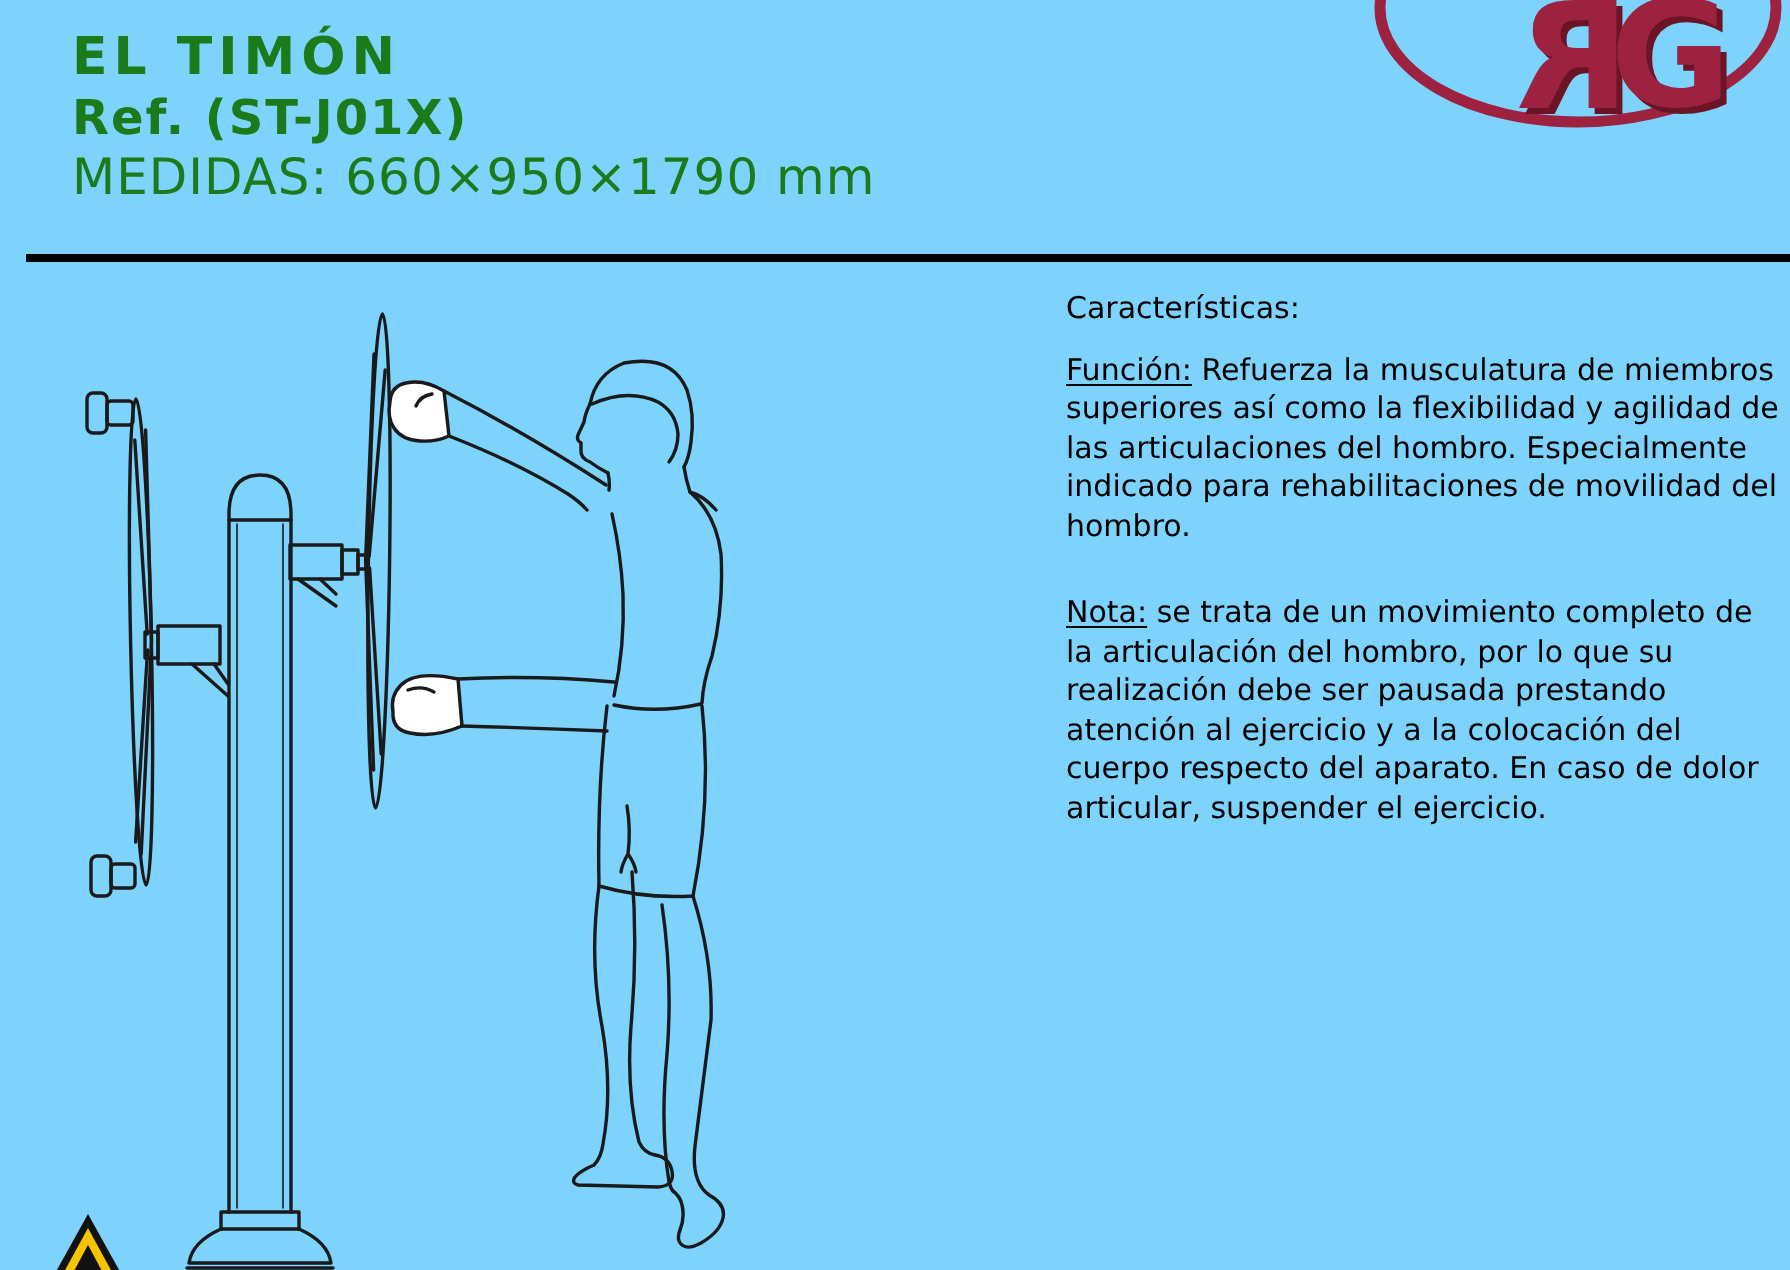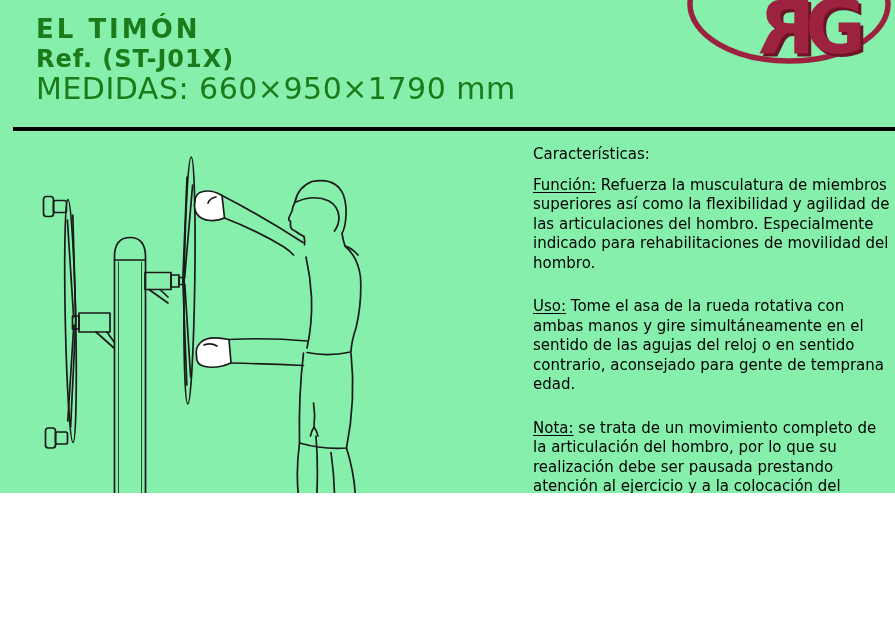--- a/index.html
+++ b/index.html
@@ -1,25 +1,25 @@
 <!DOCTYPE html>
 <html><head>
 <meta charset="utf-8">
 <style>
   * { margin:0; padding:0; box-sizing:border-box; }
   html,body { background:#ffffff; }
   .page {
-    position:relative; width:895px; height:493px; background:#86efac;
+    position:relative; width:895px; height:635px; background:#7dd3fc;
     font-family:"DejaVu Sans", sans-serif; color:#1a1a1a; overflow:hidden;
   }
   
   .titles { position:absolute; left:36px; top:14px; color:#1b7b1b; }
   .t1 { font-size:26px; font-weight:bold; letter-spacing:3px; line-height:30px; }
   .t2 { font-size:24px; font-weight:bold; letter-spacing:1px; line-height:30px; }
-  .t3 { font-size:30px; font-weight:normal; letter-spacing:0.5px; line-height:30px; }
+  .t3 { font-size:25px; font-weight:normal; letter-spacing:0.5px; line-height:30px; }
   .logo { position:absolute; left:683px; top:0; width:212px; height:66px; }
   .rule { position:absolute; left:13px; top:127px; width:882px; height:4px; background:#000; }
   
   .illustration { position:absolute; left:0; top:145px; width:520px; height:490px; }
   .specs {
     position:absolute; left:533px; top:145px; width:360px;
     font-size:15px; line-height:19.5px; color:#000;
   }
   .specs h3 { font-size:15px; font-weight:normal; margin:0 0 11px 0; }
   .specs p { margin:0 0 24px 0; }
@@ -130,19 +130,18 @@
       <path fill="#f5c400" d="M44 469 L68 513 L20 513 Z"></path>
       <path fill="#111111" d="M44 477.5 L62 511 L26 511 Z"></path>
     </g>
   </svg>
 
   <aside class="specs">
     <h3>Características:</h3>
 
     <p><span class="label">Función:</span> <span>Refuerza la musculatura de miembros superiores así como la flexibilidad y agilidad de las articulaciones del hombro. Especialmente indicado para rehabilitaciones de movilidad del hombro.</span></p>
 
-    <p><span class="label">Uso:</span> <span>Tome el asa de la rueda rotativa con ambas manos y gire simultáneamente en el sentido de las agujas del reloj o en sentido contrario, aconsejado para gente de temprana edad.</span></p>
 
 
     <p><span class="label">Nota:</span> <span>se trata de un movimiento completo de la articulación del hombro, por lo que su realización debe ser pausada prestando atención al ejercicio y a la colocación del cuerpo respecto del aparato. En caso de dolor articular, suspender el ejercicio.</span></p>
   </aside>
 
 </div>
 
 </body></html>

